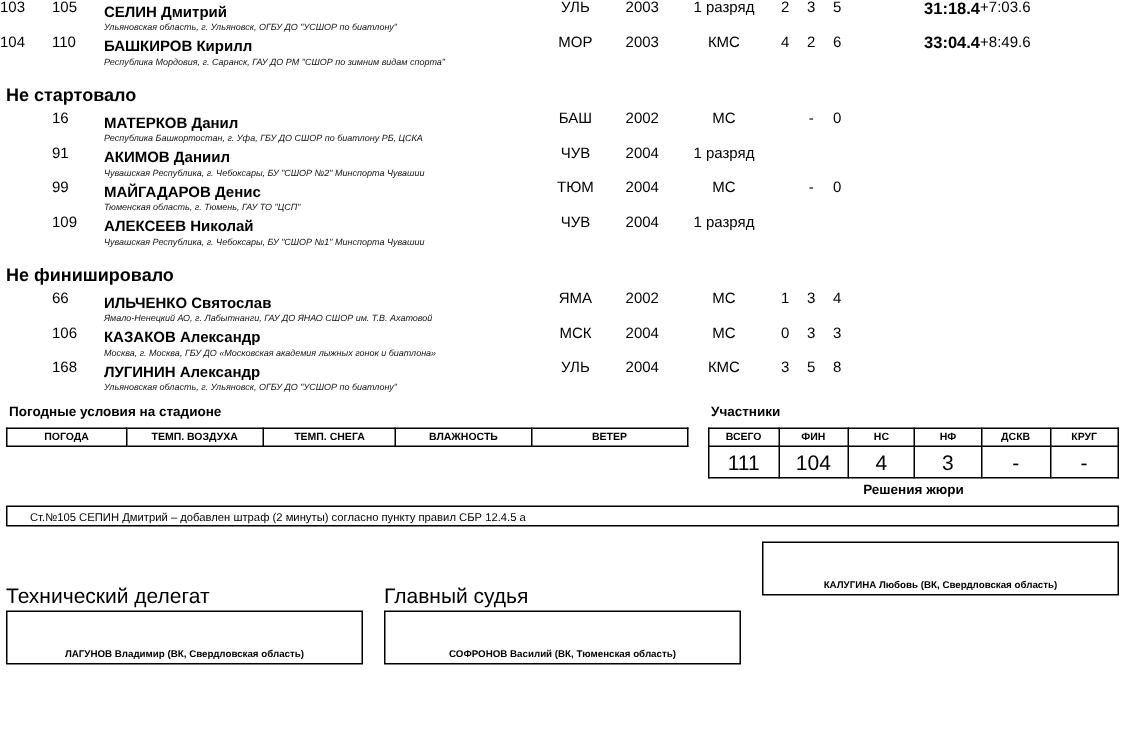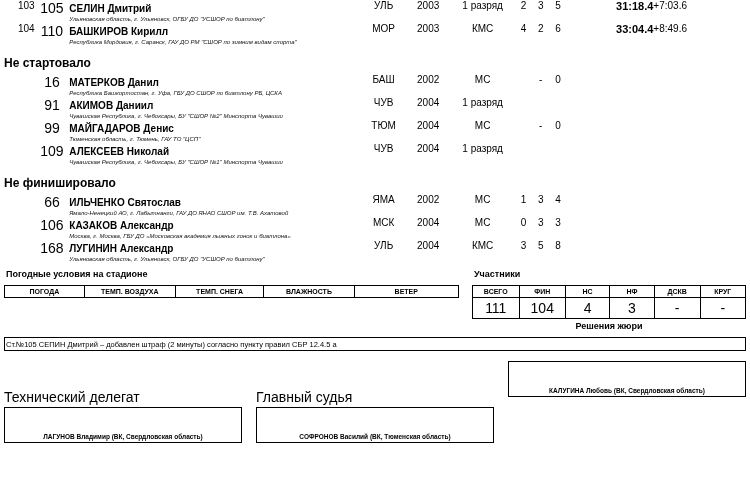--- a/index.html
+++ b/index.html
@@ -9,22 +9,22 @@
     font-family:"Liberation Sans", sans-serif;
     font-size:9px;
     color:#000000;
     overflow:hidden;
   }
   .page{position:relative;width:750px;height:499px;}
 
   
   table.results{border-collapse:collapse;width:750px;table-layout:fixed;}
   table.results td{vertical-align:top;padding:0;}
-  .c-rank{width:28px;text-align:right;font-size:10px;padding-top:3px;}
-  .c-bib{width:28px;text-align:center;font-size:14px;padding-top:3px;}
+  .c-rank{width:28px;text-align:left;font-size:10px;padding-top:3px;}
+  .c-bib{width:28px;text-align:left;font-size:10px;padding-top:3px;}
   .c-name{width:236px;padding-left:6px;}
   .c-team{width:36px;text-align:center;font-size:10px;padding-top:3px;}
   .c-year{width:36px;text-align:center;font-size:10px;padding-top:3px;}
   .c-rankq{width:52px;text-align:center;font-size:10px;padding-top:3px;}
   .c-p1,.c-p2,.c-p3{width:14px;text-align:center;font-size:10px;padding-top:3px;}
   .c-time{width:70px;text-align:right;font-size:11px;font-weight:bold;padding-top:2px;}
   .c-gap{width:78px;text-align:left;font-size:10px;padding-top:3px;padding-right:6px;}
 
   .athlete{font-size:10px;font-weight:bold;padding-top:3px;}
   .athlete .fam{font-weight:bold;}
@@ -49,21 +49,21 @@
   .w-c2{width:90px;}
   .w-c3{width:88px;}
   .w-c4{width:88px;}
   .w-c5{width:105px;}
 
   .parts{position:absolute;left:472px;top:16px;width:274px;}
   .parts td{height:13px;width:45px;}
   .parts .val{font-size:14px;}
 
   .jury-title{position:absolute;left:472px;top:52px;width:274px;text-align:center;font-size:9px;font-weight:bold;}
-  .jury-box{position:absolute;left:4px;top:68px;width:742px;border:1px solid #000;font-size:7.5px;padding:2px 1px;box-sizing:border-box;height:14px;line-height:10px;}
+  .jury-box{position:absolute;left:4px;top:68px;width:742px;border:1px solid #000;font-size:7.5px;padding:2px 15px;box-sizing:border-box;height:14px;line-height:10px;}
 
   .signs{position:absolute;left:0;top:92px;width:750px;}
   .sign{position:absolute;width:238px;}
   .sign .role{font-size:14px;font-weight:normal;padding-bottom:2px;margin-top:28px;}
   .sign .box{border:1px solid #000;height:34px;position:relative;}
   .sign .nm{position:absolute;left:0;right:0;bottom:2px;text-align:center;font-size:6.5px;font-weight:bold;}
   .s1{left:4px;}
   .s2{left:256px;}
   .s3{left:508px;}
 </style>

